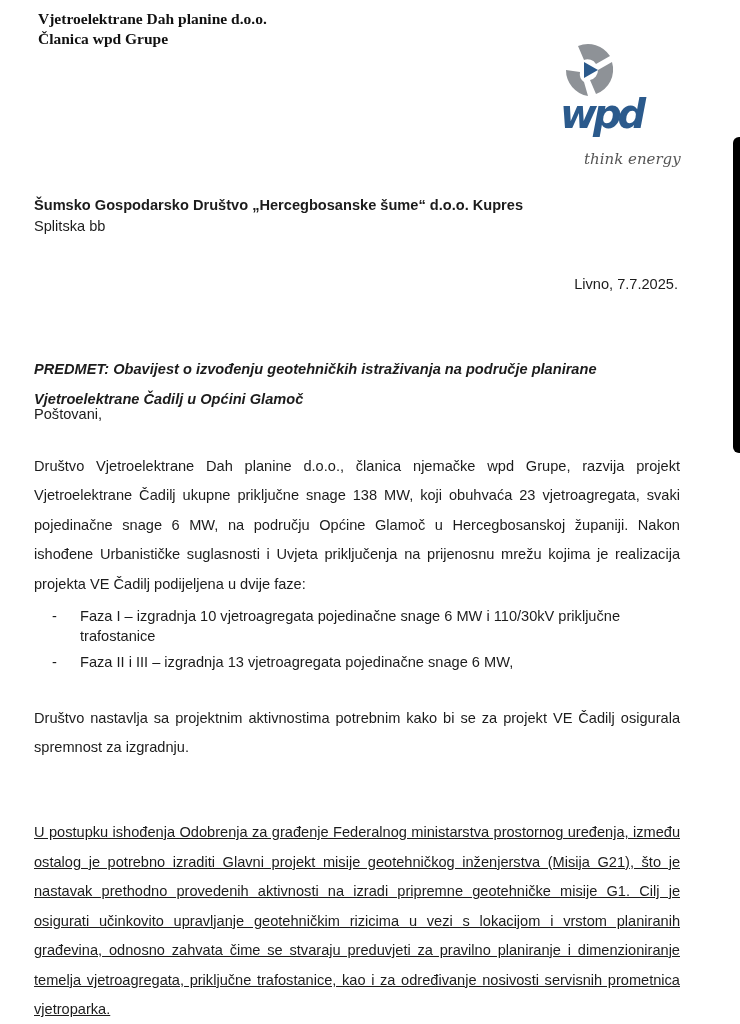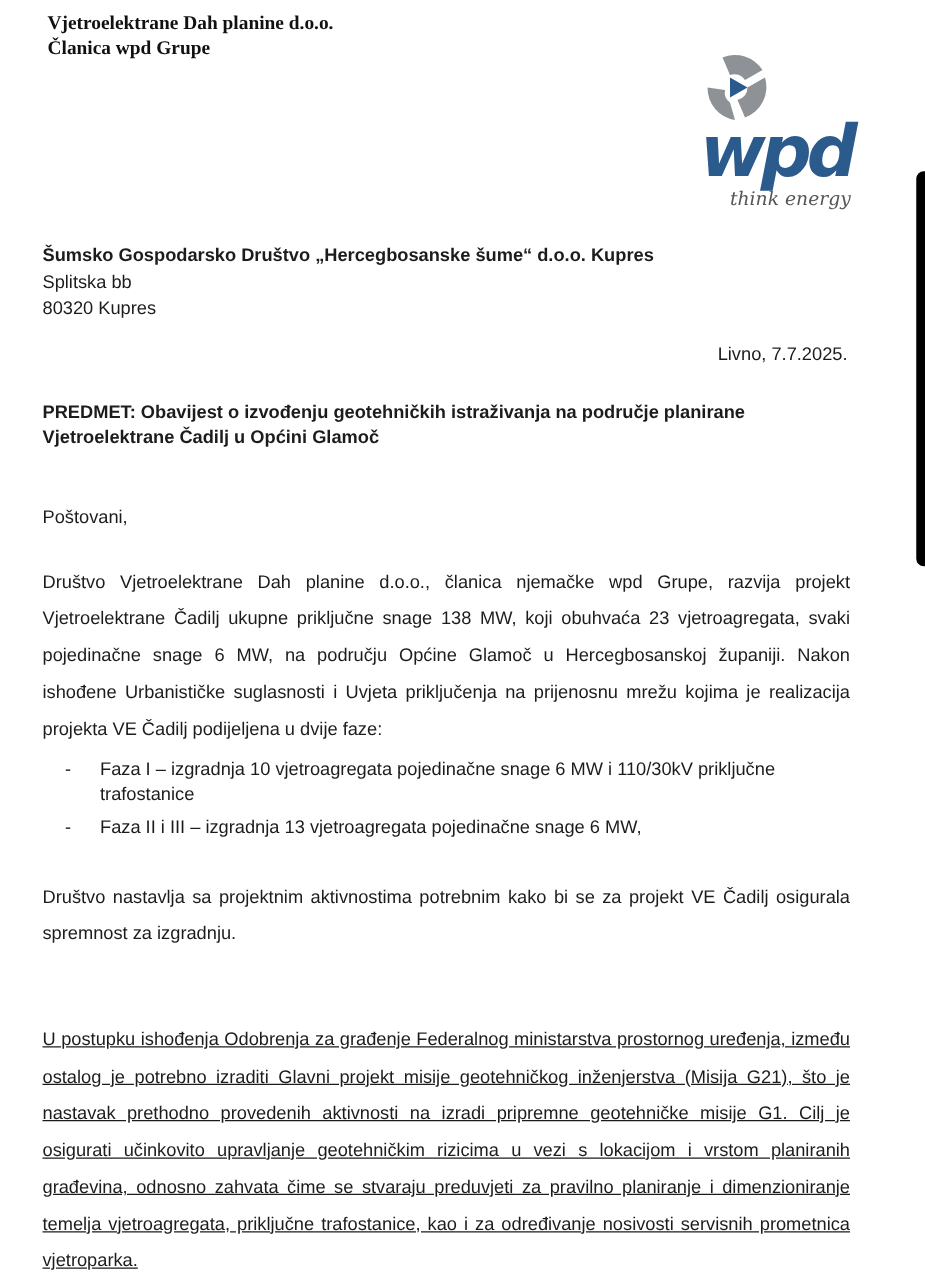--- a/index.html
+++ b/index.html
@@ -13,41 +13,41 @@
     font-family: "Liberation Serif", serif; font-weight: bold;
     font-size: 15.5px; line-height: 20px; color: #111;
   }
   .sender div { white-space: nowrap; }
 
   .logo { position: absolute; left: 560px; top: 42px; width: 140px; height: 130px; }
   .logo svg { position: absolute; left: 0; top: 0; }
   .logo-word {
     position: absolute; left: 0; top: 52px;
     font-family: "DejaVu Sans", sans-serif; font-style: italic; font-weight: bold;
-    font-size: 57px; color: #2b5a8c; letter-spacing: -4px; line-height: 1;
+    font-size: 40px; color: #2b5a8c; letter-spacing: -4px; line-height: 1;
   }
   .logo-tag {
     position: absolute; left: 24px; top: 108px;
     font-family: "DejaVu Serif", serif; font-style: italic;
     font-size: 15px; color: #555; white-space: nowrap;
   }
 
   .doc {
     font-family: "Liberation Sans", sans-serif; font-size: 14.6px; color: #1c1c1c;
   }
   .recipient {
     position: absolute; left: 34px; top: 195px; line-height: 21px;
   }
   .recipient .bold { font-weight: bold; }
   .date {
     position: absolute; right: 62px; top: 276px; white-space: nowrap; margin-left: 12px;
   }
   .subject {
-    position: absolute; left: 34px; top: 320px; width: 650px;
-    font-weight: bold; line-height: 20px;
+    position: absolute; left: 34px; top: 354px; width: 650px;
+    font-weight: bold; line-height: 30px; font-style: italic;
   }
   .greeting { position: absolute; left: 34px; top: 406px; }
 
   .para {
     position: absolute; left: 34px; width: 646px;
     text-align: justify; line-height: 29.4px;
   }
   .p1 { top: 452px; }
   .phases {
     position: absolute; left: 34px; top: 606px; width: 646px;
@@ -79,21 +79,20 @@
     <path d="M24 20 L38 28 L24 36 Z" fill="#2b5a8c"></path>
   </svg>
   <div class="logo-word">wpd</div>
   <div class="logo-tag">think energy</div>
 </div>
 
 <div class="doc">
   <div class="recipient">
     <div class="bold">Šumsko Gospodarsko Društvo „Hercegbosanske šume“ d.o.o. Kupres</div>
     <div>Splitska bb</div>
-    <div>80320 Kupres</div>
   </div>
 
   <div class="date">Livno, 7.7.2025.</div>
 
   <div class="subject">PREDMET: Obavijest o izvođenju geotehničkih istraživanja na područje planirane Vjetroelektrane Čadilj u Općini Glamoč</div>
 
   <div class="greeting">Poštovani,</div>
 
   <div class="para p1">Društvo Vjetroelektrane Dah planine d.o.o., članica njemačke wpd Grupe, razvija projekt Vjetroelektrane Čadilj ukupne priključne snage 138 MW, koji obuhvaća 23 vjetroagregata, svaki pojedinačne snage 6 MW, na području Općine Glamoč u Hercegbosanskoj županiji. Nakon ishođene Urbanističke suglasnosti i Uvjeta priključenja na prijenosnu mrežu kojima je realizacija projekta  VE Čadilj podijeljena u dvije faze:</div>
 

